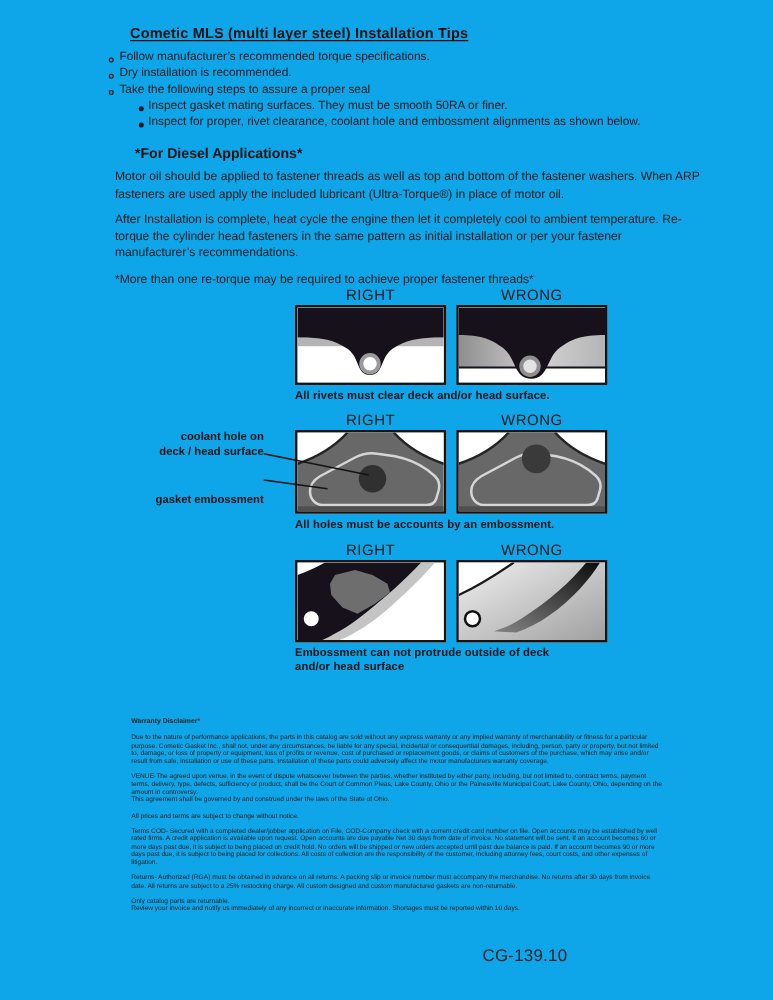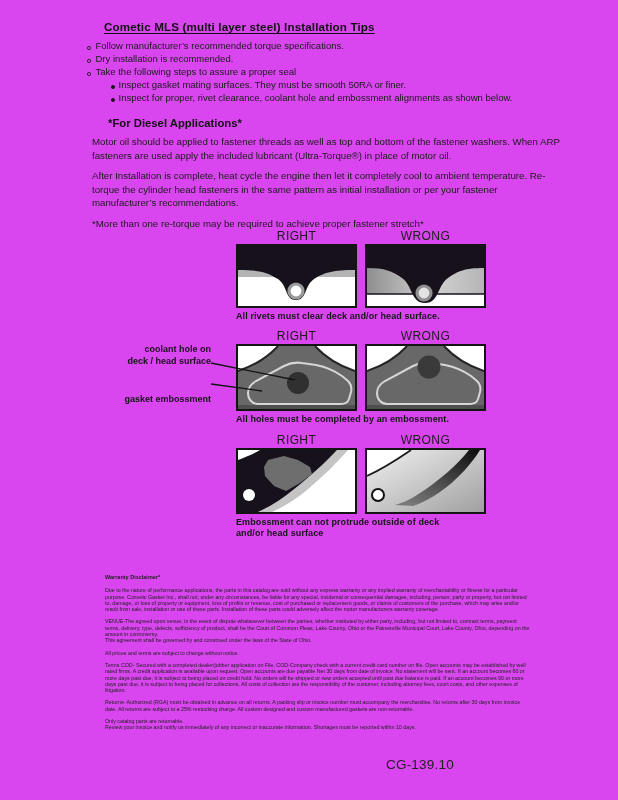--- a/index.html
+++ b/index.html
@@ -1,16 +1,16 @@
 <!DOCTYPE html>
 <html><head>
 <meta charset="utf-8">
 <style>
   html,body { margin:0; padding:0; background:#ffffff; }
-  .page { position:relative; width:618px; height:800px; background:#d946ef;
+  .page { position:relative; width:618px; height:800px; background:#0ea5e9;
           font-family:"Liberation Sans", sans-serif; color:#1a1a1a; overflow:hidden; }
   .page * { box-sizing:border-box; }
 
   
   .tips { position:absolute; top:20px; left:87px; width:482px; }
   .title { margin:0 0 6px 17px; font-size:11.6px; font-weight:bold;
            text-decoration:underline; text-underline-offset:2px; letter-spacing:.15px; color:#111; }
   .b-row { display:flex; align-items:center; font-size:9.5px; line-height:13px; color:#1a1a1a; }
   .b-marker { flex:none; width:3.5px; height:3.5px; border:1px solid #1a1a1a;
               border-radius:50%; margin:4.5px 5px 0 0; }
@@ -77,21 +77,21 @@
     <div class="b-row b-sub">
       <span class="b-marker"></span>
       <span>Inspect for proper, rivet clearance, coolant hole and embossment alignments as shown below.</span>
     </div>
   </div>
 
   <div class="diesel">
     <h2>*For Diesel Applications*</h2>
     <p>Motor oil should be applied to fastener threads as well as top and bottom of the fastener washers. When ARP fasteners are used apply the included lubricant (Ultra-Torque®) in place of motor oil.</p>
     <p>After Installation is complete, heat cycle the engine then let it completely cool to ambient temperature. Re-torque the cylinder head fasteners in the same pattern as initial installation or per your fastener manufacturer’s recommendations.</p>
-    <p>*More than one re-torque may be required to achieve proper fastener stretch*</p>
+    <p>*More than one re-torque may be required to achieve proper fastener threads*</p>
   </div>
 
   <div class="figures">
 
     <div class="fig fig1">
       <div class="fig-labels">
         <span>RIGHT</span>
         <span>WRONG</span>
       </div>
       <div class="panels">
@@ -154,21 +154,21 @@
             <path d="M0,0 H40 C30,11 15,20 0,25 Z" fill="#ffffff"></path>
             <path d="M117,0 H77 C87,11 102,20 117,25 Z" fill="#ffffff"></path>
             <path d="M40,0 C30,11 15,20 0,25" fill="none" stroke="#242424" stroke-width="2"></path>
             <path d="M77,0 C87,11 102,20 117,25" fill="none" stroke="#242424" stroke-width="2"></path>
             <path d="M10,47 C10,42 13,38 18,35 L46,20 C52,17 58,16 64,17 L78,19 C88,21 97,25 104,30 L110,35 C113,38 114,42 113,46 L111,53 C110,56 107,58 103,58 L20,58 C14,58 10,53 10,47 Z" fill="none" stroke="#d6d6d6" stroke-width="2"></path>
             <circle cx="62" cy="21" r="11.5" fill="#3a3a3a"></circle>
             <rect x="0" y="59" width="117" height="4" fill="#4f4f4f"></rect>
           </svg>
         </div>
       </div>
-      <div class="caption">All holes must be completed by an embossment.</div>
+      <div class="caption">All holes must be accounts by an embossment.</div>
     </div>
 
     <div class="fig fig3">
       <div class="fig-labels">
         <span>RIGHT</span>
         <span>WRONG</span>
       </div>
       <div class="panels">
         <div class="panel">
           <svg viewBox="0 0 117 62" height="62">

